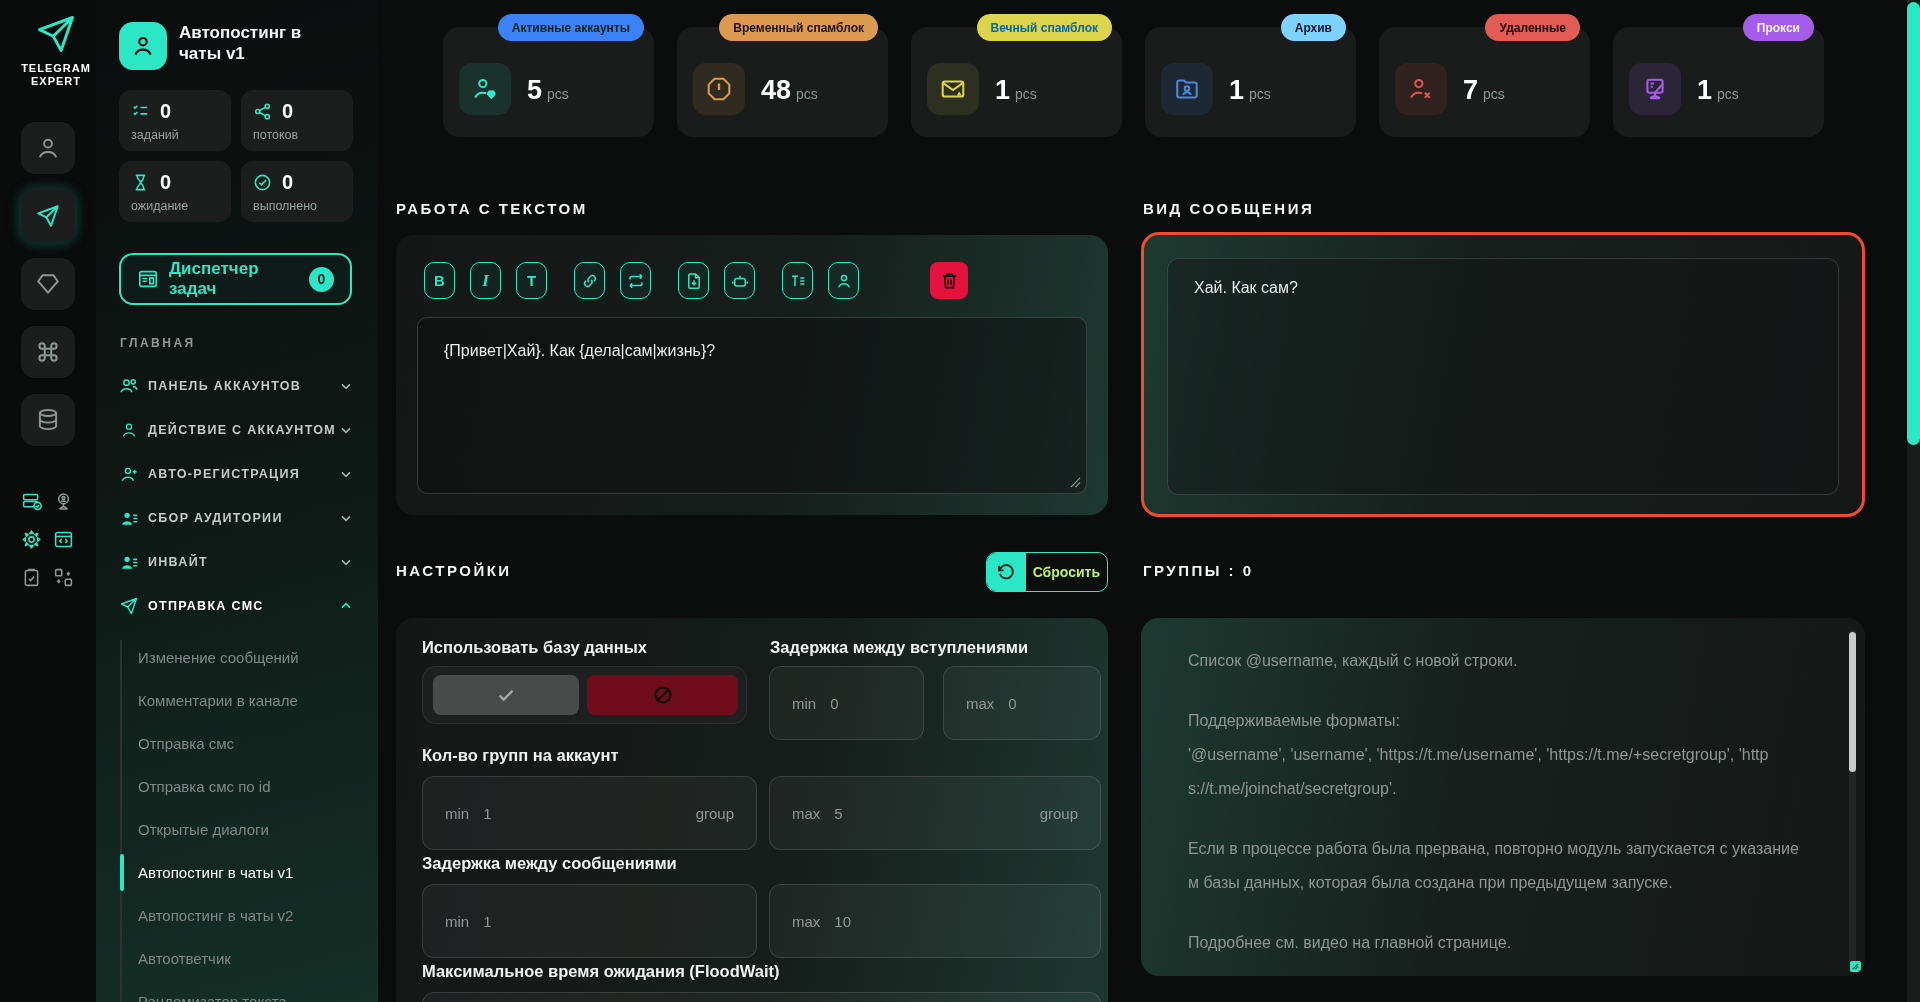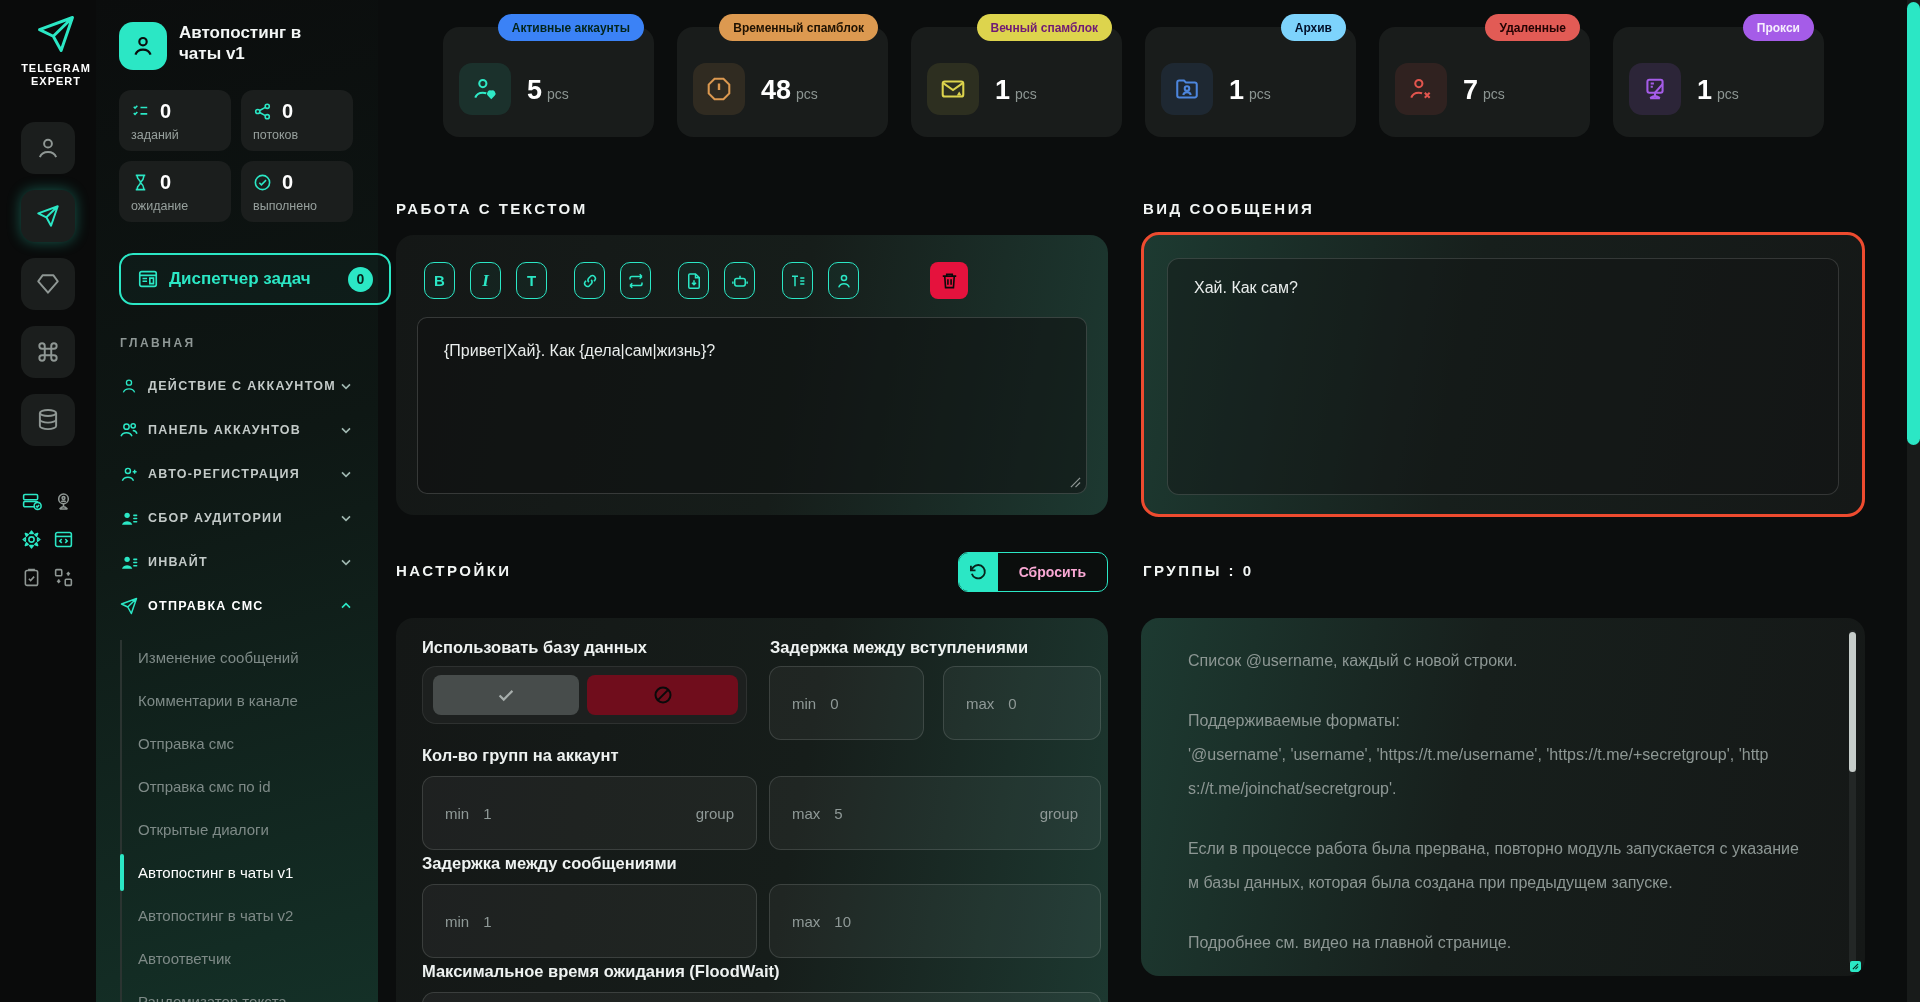--- a/index.html
+++ b/index.html
@@ -25,21 +25,21 @@
   .sb-head { position:absolute; left:23px; top:22px; display:flex; gap:12px; align-items:flex-start; }
   .sb-avatar { width:48px; height:48px; border-radius:14px; background:#2be7c5; color:#0b0d0d;
                display:flex; align-items:center; justify-content:center; }
   .sb-title { color:#f4f7f6; font-weight:bold; font-size:17px; line-height:21px; width:150px; }
   .tiles { position:absolute; left:23px; top:90px; width:236px; display:grid;
            grid-template-columns:112px 112px; grid-gap:10px; }
   .tile { height:61px; background:#1b1e1d; border-radius:12px; position:relative; padding:10px 0 0 12px; }
   .tile .ticon { color:#2be7c5; display:inline-block; vertical-align:middle; }
   .tile .tval { color:#fff; font-size:20px; font-weight:bold; vertical-align:middle; margin-left:10px; }
   .tile .tlabel { color:#97a09d; font-size:12.5px; margin-top:5px; }
-  .taskbtn { position:absolute; left:23px; top:253px; width:272px; height:52px; border:2px solid #2be7c5;
+  .taskbtn { position:absolute; left:23px; top:253px; width:233px; height:52px; border:2px solid #2be7c5;
              border-radius:14px; background:rgba(43,231,197,.04); display:flex; align-items:center;
              gap:10px; padding:0 16px; color:#2be7c5; }
   .taskbtn .tlab { font-weight:bold; font-size:17px; flex:1; }
   .taskbadge { width:25px; height:25px; border-radius:50%; background:#2be7c5; color:#06231b;
                font-weight:bold; font-size:14px; display:flex; align-items:center; justify-content:center; }
   .sb-section { position:absolute; left:24px; top:336px; color:#8e9795; font-size:12px;
                 font-weight:bold; letter-spacing:2.5px; }
   .menu { position:absolute; left:0; top:364px; width:282px; }
   .mi { position:relative; height:44px; display:flex; align-items:center; padding-left:23px; }
   .mi .micon { color:#2be7c5; width:20px; display:flex; justify-content:center; }
@@ -88,21 +88,21 @@
              background:rgba(14,17,16,.55); border:1px solid rgba(255,255,255,.16); border-radius:10px;
              color:#e9edec; font-size:16px; padding:24px 26px; }
   .resize-h { position:absolute; right:5px; bottom:5px; color:#8d9693; }
   .msg-inner { position:absolute; left:23px; top:23px; width:672px; height:237px;
                background:rgba(17,20,19,.45); border:1px solid rgba(255,255,255,.14); border-radius:12px;
                color:#e9edec; font-size:16px; padding:20px 26px; }
 
   .actbtn { position:absolute; top:-66px; height:40px; display:flex; border:1.5px solid #2be7c5;
             border-radius:10px; overflow:hidden; background:#0b0e0d; }
   .actbtn .seg-ic { width:39px; background:#2be7c5; color:#07251d; display:flex; align-items:center; justify-content:center; }
-  .actbtn .seg-tx { color:#f9a8d4; font-weight:bold; font-size:14px; display:flex; align-items:center; padding:0 21px; }
+  .actbtn .seg-tx { color:#bef264; font-weight:bold; font-size:14px; display:flex; align-items:center; padding:0 7px; }
 
   .flabel { position:absolute; color:#eef2f1; font-size:16.5px; font-weight:bold; }
   .inp { position:absolute; height:74px; background:rgba(255,255,255,.045); border:1px solid rgba(255,255,255,.13);
          border-radius:12px; display:flex; align-items:center; padding:0 22px; color:#8f9997; font-size:15px; }
   .inp .v { margin-left:14px; }
   .inp .sfx { margin-left:auto; }
   .toggle { position:absolute; left:26px; top:48px; width:325px; height:58px; background:#1d201f;
             border:1px solid rgba(255,255,255,.08); border-radius:14px; }
   .tg-on { position:absolute; left:10px; top:8px; width:146px; height:40px; background:#474c4b;
            border-radius:8px; color:#a7aeac; display:flex; align-items:center; justify-content:center; }
@@ -284,42 +284,42 @@
       </span>
       <span class="tlab">Диспетчер задач</span>
       <span class="taskbadge">0</span>
     </div>
 
     <div class="sb-section">ГЛАВНАЯ</div>
 
     <div class="menu">
       <div class="mi">
         <span class="micon">
-          <svg width="18" height="18" viewBox="0 0 24 24" fill="none" stroke="currentColor" stroke-width="1.8">
-              <circle cx="12" cy="7.5" r="3.4"></circle>
-              <path d="M4.5 20.5c1.3-3.7 5-4.7 7.5-4.7s6.2 1 7.5 4.7"></path>
-            </svg>
-        </span>
-        <span class="mlabel">ДЕЙСТВИЕ С АККАУНТОМ</span>
-        <span class="chev">
-            <svg width="16" height="16" viewBox="0 0 24 24" fill="none" stroke="currentColor" stroke-width="2.4">
-              <path d="m6 9.5 6 6 6-6"></path>
-            </svg>
-          </span>
-      </div>
-      <div class="mi">
-        <span class="micon">
           <svg width="20" height="20" viewBox="0 0 24 24" fill="none" stroke="currentColor" stroke-width="1.8">
               <circle cx="9" cy="8" r="3.2"></circle>
               <path d="M2.5 19.5c1-3.3 4.2-4.3 6.5-4.3s5.5 1 6.5 4.3"></path>
               <circle cx="17" cy="7" r="2.6"></circle>
               <path d="M16.5 12.7c2.3.1 4.4 1.2 5 3.8"></path>
             </svg>
         </span>
         <span class="mlabel">ПАНЕЛЬ АККАУНТОВ</span>
+        <span class="chev">
+            <svg width="16" height="16" viewBox="0 0 24 24" fill="none" stroke="currentColor" stroke-width="2.4">
+              <path d="m6 9.5 6 6 6-6"></path>
+            </svg>
+          </span>
+      </div>
+      <div class="mi">
+        <span class="micon">
+          <svg width="18" height="18" viewBox="0 0 24 24" fill="none" stroke="currentColor" stroke-width="1.8">
+              <circle cx="12" cy="7.5" r="3.4"></circle>
+              <path d="M4.5 20.5c1.3-3.7 5-4.7 7.5-4.7s6.2 1 7.5 4.7"></path>
+            </svg>
+        </span>
+        <span class="mlabel">ДЕЙСТВИЕ С АККАУНТОМ</span>
         <span class="chev">
             <svg width="16" height="16" viewBox="0 0 24 24" fill="none" stroke="currentColor" stroke-width="2.4">
               <path d="m6 9.5 6 6 6-6"></path>
             </svg>
           </span>
       </div>
       <div class="mi">
         <span class="micon">
           <svg width="19" height="19" viewBox="0 0 24 24" fill="none" stroke="currentColor" stroke-width="1.8">
               <circle cx="10" cy="7.5" r="3.2"></circle>
@@ -418,21 +418,21 @@
         <div class="cbadge" style="background:#dc9950;color:#1f1202">Временный спамблок</div>
         <div class="cicon" style="background:rgba(220,153,80,.12);color:#dc9950">
           <svg width="26" height="26" viewBox="0 0 24 24" fill="none" stroke="currentColor" stroke-width="1.9">
               <path d="M7.9 2.5h8.2l5.4 5.4v8.2l-5.4 5.4H7.9l-5.4-5.4V7.9z"></path>
               <path d="M12 7v6M12 16.2h.01" stroke-width="2.2"></path>
             </svg>
         </div>
         <div class="cval"><span>48</span><span class="cunit">pcs</span></div>
       </div>
       <div class="card">
-        <div class="cbadge" style="background:#ddd44d;color:#701a75">Вечный спамблок</div>
+        <div class="cbadge" style="background:#ddd44d;color:#0369a1">Вечный спамблок</div>
         <div class="cicon" style="background:rgba(221,212,77,.1);color:#ddd44d">
           <svg width="26" height="26" viewBox="0 0 24 24" fill="none" stroke="currentColor" stroke-width="1.9">
               <rect x="2.5" y="5" width="19" height="14" rx="2"></rect>
               <path d="m3 6.5 9 6.5 9-6.5"></path>
               <path d="m15.5 18 2.2-3.8 2.2 3.8z" fill="currentColor" stroke="none"></path>
             </svg>
         </div>
         <div class="cval"><span>1</span><span class="cunit">pcs</span></div>
       </div>
       <div class="card">

